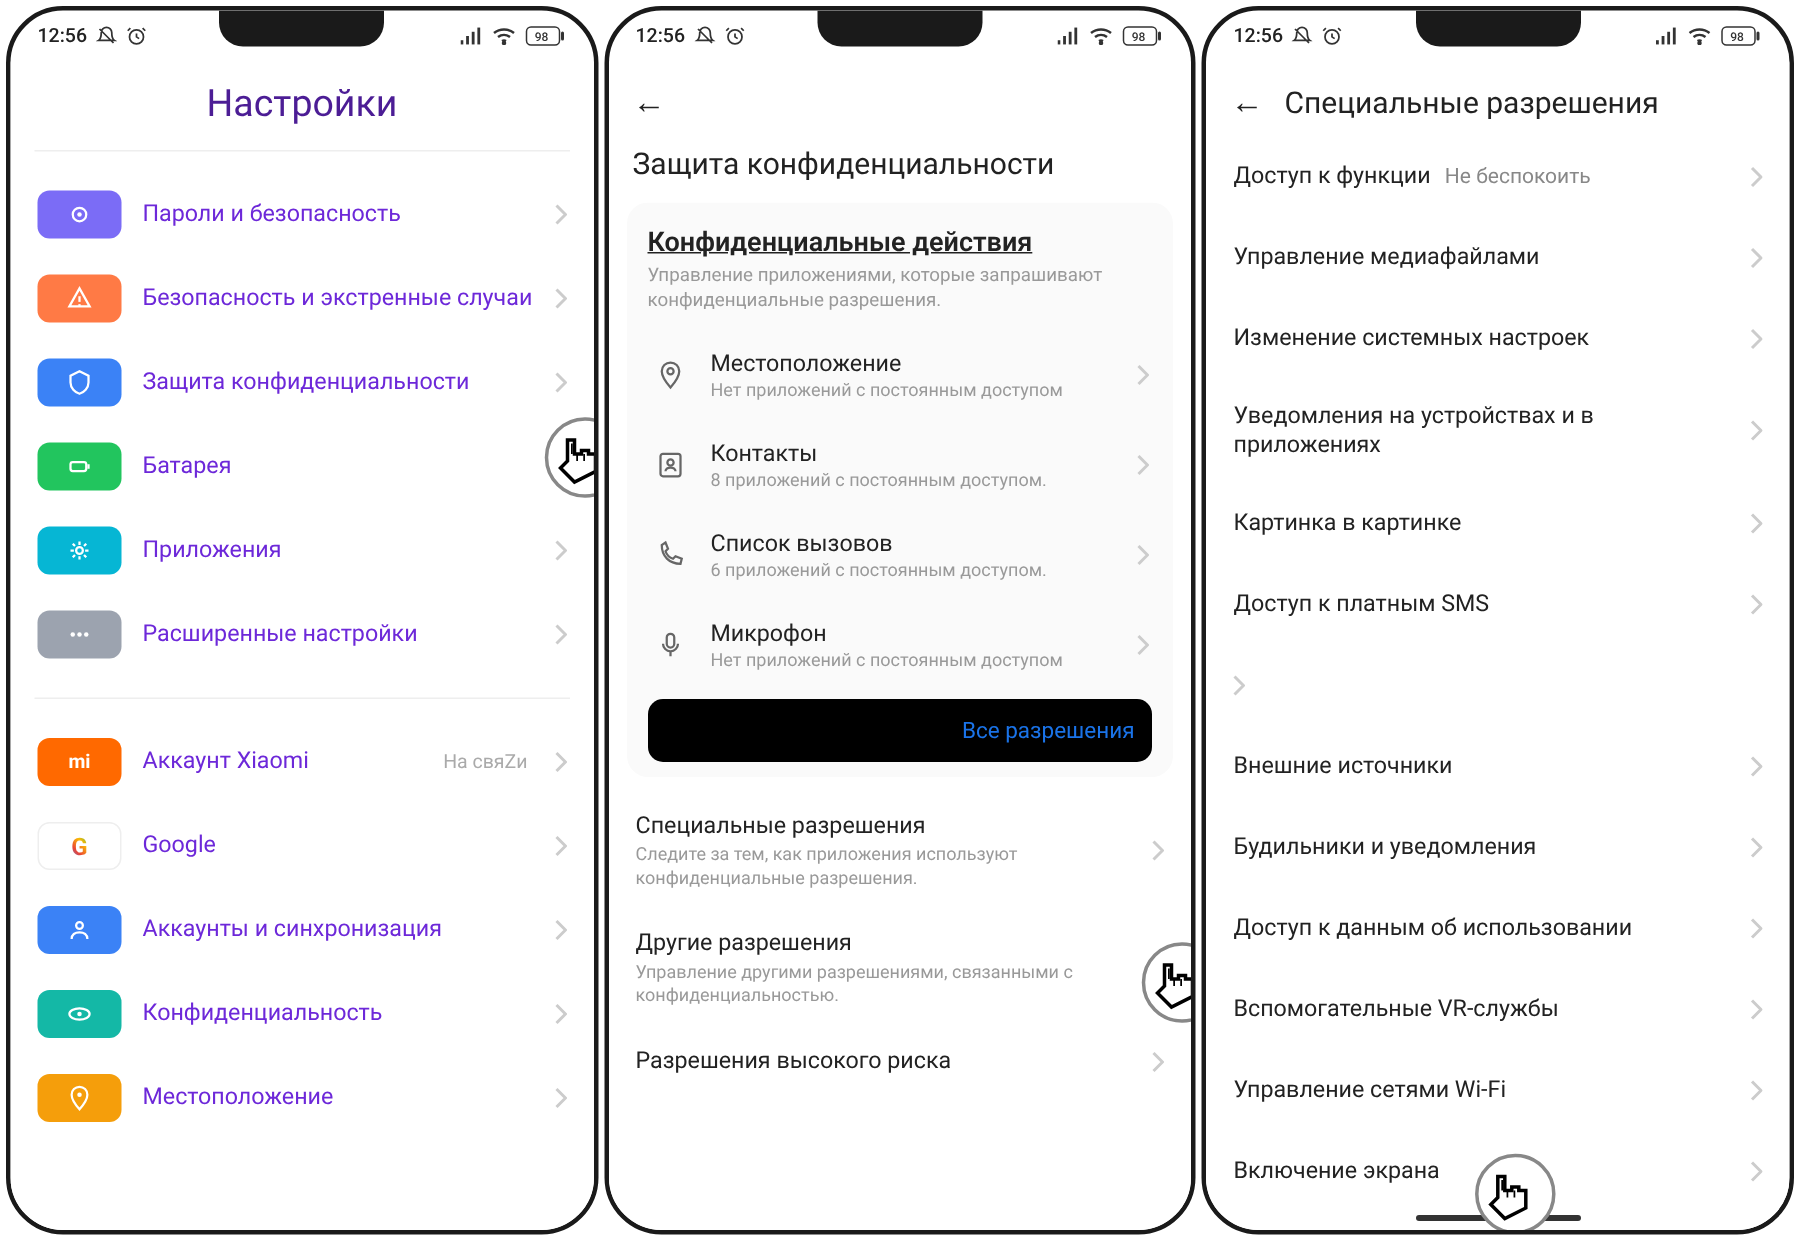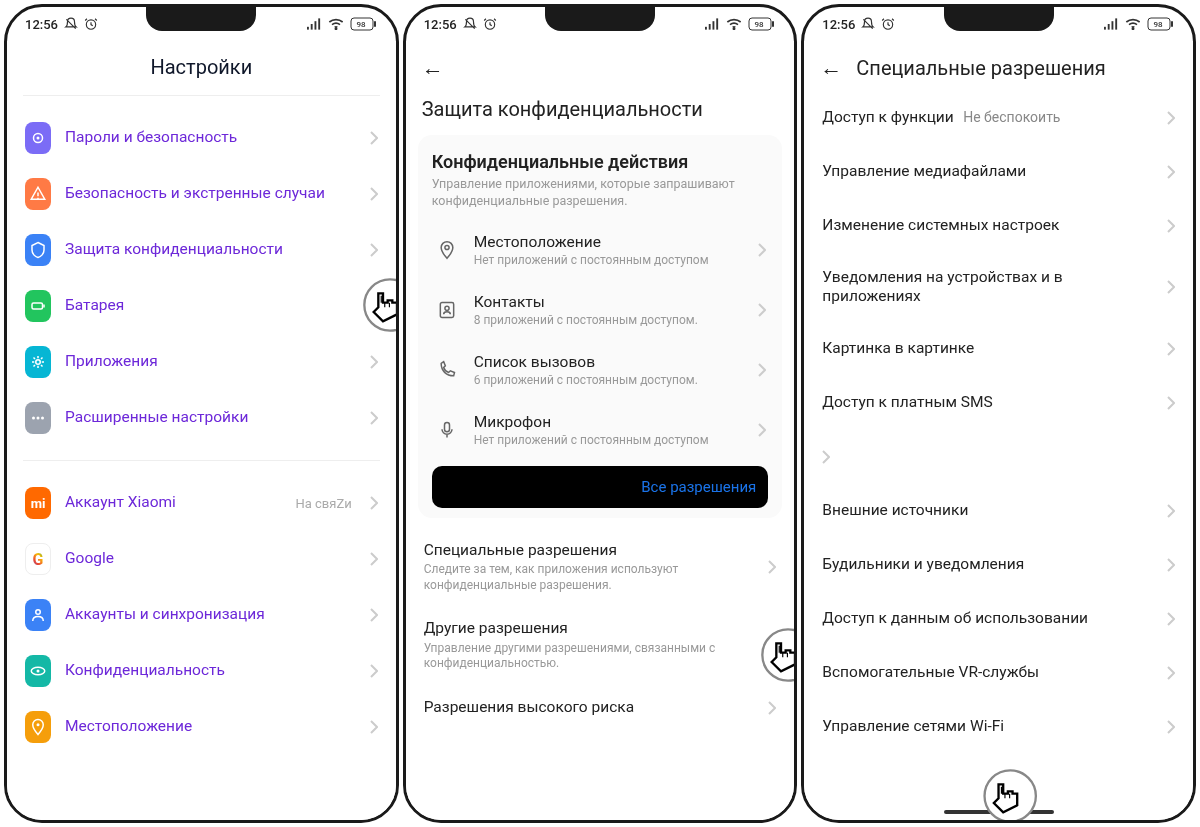--- a/index.html
+++ b/index.html
@@ -47,22 +47,22 @@
     overflow: hidden;
     display: flex;
     flex-direction: column;
     background: #fff;
   }
   .header {
     padding: 14px 16px 10px;
   }
   .header-center {
     text-align: center;
-    font-size: 20px;
-    color: #0f172a;
+    font-size: 25px;
+    color: #4c1d95;
     font-weight: 400;
   }
   .header-row {
     display: flex;
     align-items: center;
     gap: 14px;
   }
   .back-btn { font-size: 22px; color: #222; }
   .header-title {
     font-size: 20px;
@@ -85,39 +85,39 @@
     margin: 6px 4px 14px;
   }
   .row {
     display: flex;
     align-items: center;
     padding: 12px 6px;
     gap: 14px;
     min-height: 50px;
   }
   .row-ico {
-    width: 26px; height: 32px;
+    width: 56px; height: 32px;
     border-radius: 8px;
     display: flex;
     align-items: center;
     justify-content: center;
     flex-shrink: 0;
     color: #fff;
   }
   .row-body { flex: 1; }
   .row-title { font-size: 15.5px; color: #6d28d9; line-height: 1.25; }
   .row-trail { font-size: 13px; color: #aaa; margin-right: 4px; }
   .chev { color: #ccc; flex-shrink: 0; }
   .card {
     background: #fafafa;
     border-radius: 14px;
     padding: 16px 14px 10px;
     margin-bottom: 10px;
   }
-  .card-title { font-size: 18px; font-weight: 600; color: #222; }
+  .card-title { font-size: 18px; font-weight: 600; color: #222; text-decoration: underline; }
   .card-desc { font-size: 12.5px; color: #999; margin-top: 4px; line-height: 1.35; }
   .card-row {
     display: flex;
     align-items: center;
     gap: 14px;
     padding: 13px 2px;
   }
   .card-ico {
     width: 26px; height: 26px;
     display: flex;
@@ -680,20 +680,26 @@
           <svg class="chev" width="8" height="14" viewBox="0 0 8 14">
             <path d="M1 1l6 6-6 6" fill="none" stroke="#ccc" stroke-width="2"></path>
           </svg>
         </div>
         <div class="list-row">
           <div class="list-title">Управление сетями Wi-Fi</div>
           <svg class="chev" width="8" height="14" viewBox="0 0 8 14">
             <path d="M1 1l6 6-6 6" fill="none" stroke="#ccc" stroke-width="2"></path>
           </svg>
         </div>
+        <div class="list-row">
+          <div class="list-title">Включение экрана</div>
+          <svg class="chev" width="8" height="14" viewBox="0 0 8 14">
+            <path d="M1 1l6 6-6 6" fill="none" stroke="#ccc" stroke-width="2"></path>
+          </svg>
+        </div>
       </div>
     <div class="home-indicator"></div>
   </div>
   <div class="cursor" style="left:50%; bottom:-8px; transform:translateX(-30%)">
     <svg width="56" height="56" viewBox="0 0 48 48">
         <circle cx="24" cy="24" r="22" fill="#fff" stroke="#888" stroke-width="2"></circle>
         <g transform="translate(6,8)">
           <path d="M8 18 L8 6 L12 6 L12 14 L16 14 L16 12 L20 12 L20 14 L24 14 L24 24 L12 30 L4 22 Z" fill="#fff" stroke="#000" stroke-width="2"></path>
           <path d="M10 8h1v6h-1zM13 14h1v4h-1zM17 14h1v4h-1z" fill="#000"></path>
         </g>

